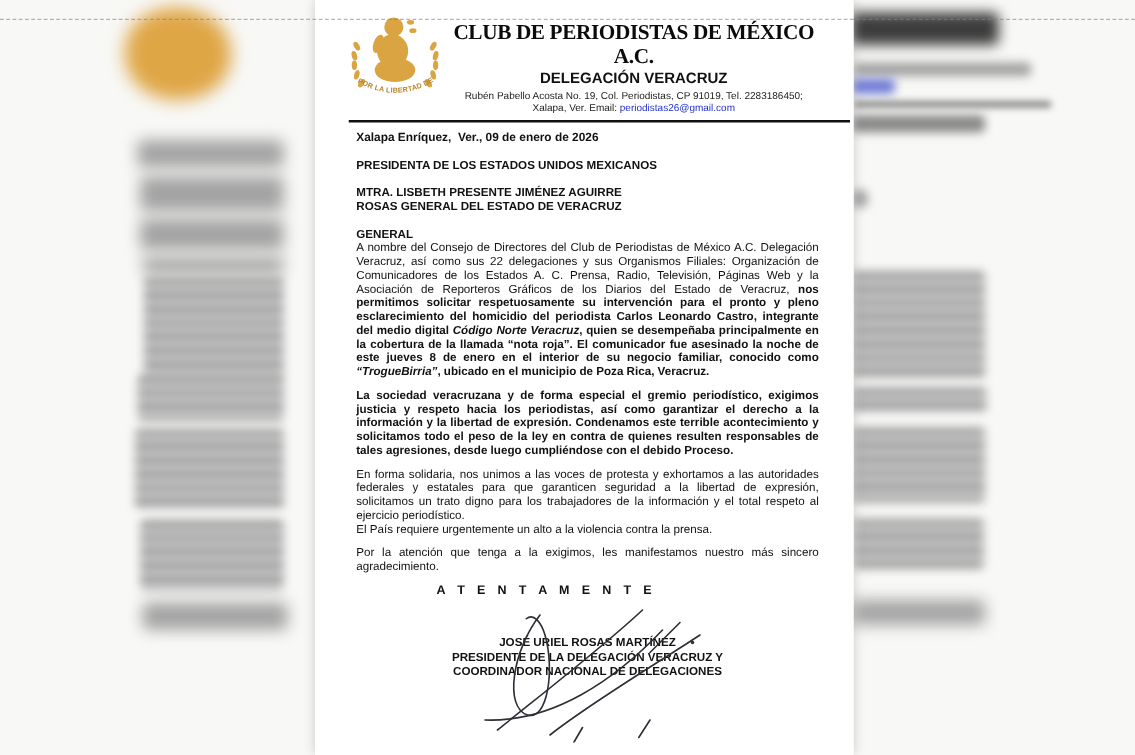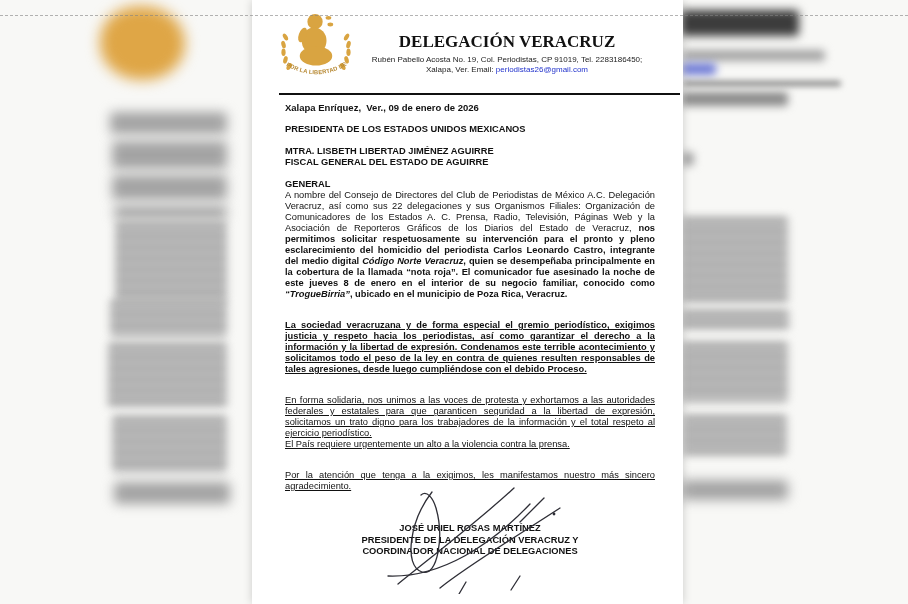--- a/index.html
+++ b/index.html
@@ -25,31 +25,31 @@
   
   .page{
     position:absolute;left:252px;top:0;width:431px;height:604px;z-index:10;
     background:#ffffff;box-shadow:0 0 9px rgba(0,0,0,.18);
     box-sizing:border-box;padding:8px 28px 0 33px;
   }
   .lh{display:flex;align-items:flex-start;}
   .lh-logo{width:86px;flex:0 0 86px;margin-left:-12px;}
   .lh-titles{flex:1;text-align:center;padding-top:8px;}
   .org-name{font-family:"Liberation Serif", serif;font-weight:bold;font-size:17px;letter-spacing:-.3px;color:#0b0b0b;line-height:19px;}
-  .delegation{font-family:Liberation Serif, serif;font-weight:bold;font-size:17px;margin-top:16px;}
+  .delegation{font-family:Liberation Sans, sans-serif;font-weight:bold;font-size:12px;margin-top:1px;}
   .addr{font-size:8px;line-height:10px;margin-top:3px;color:#222;}
   .email{color:#2233cc;}
   .rule{border:none;border-top:2px solid #101010;margin:4px -25px 0 -6px;}
   .dateline{font-weight:bold;font-size:9.5px;padding-right:34px;margin-top:7px;white-space:pre;}
   .recipients{margin-top:11px;font-weight:bold;font-size:9.3px;line-height:11px;}
   .recipient{margin-bottom:11px;}
   .salutation{font-weight:bold;font-size:9.3px;line-height:11px;}
   .body-text{font-size:9.3px;line-height:11px;text-align:justify;}
   .para{margin:0 0 0 0;}
-  .para + .para{margin-top:20px;text-decoration:underline;}
+  .para + .para{margin-top:8px;}
   .b{font-weight:bold;}
   .bi{font-weight:bold;font-style:italic;}
   .closing{font-weight:bold;font-size:10px;letter-spacing:3.5px;text-align:center;padding-right:66px;margin-top:8px;}
   .signatory{margin-top:31px;text-align:center;font-weight:bold;font-size:9.3px;line-height:11.5px;}
   .signature-svg{position:absolute;left:118px;top:478px;width:232px;height:116px;z-index:20;pointer-events:none;}
 </style>
 </head>
 <body>
 
 <div class="top-strip"></div>
@@ -110,53 +110,55 @@
           <ellipse cx="60" cy="17" rx="3" ry="2"></ellipse>
         </g>
 
         <path id="mottoArc" d="M 10,58 Q 45,80 80,58" fill="none" stroke="none"></path>
         <text font-size="6" font-weight="bold" fill="#b5862e" letter-spacing="0.2">
           <textPath href="#mottoArc" startOffset="4">POR LA LIBERTAD DE EXPRESIÓN</textPath>
         </text>
       </svg>
     </div>
     <div class="lh-titles">
+      <div class="org-name">CLUB DE PERIODISTAS DE MÉXICO A.C.</div>
       <div class="delegation">DELEGACIÓN VERACRUZ</div>
       <div class="addr">
         <span>Rubén Pabello Acosta No. 19, Col. Periodistas, CP 91019, Tel. 2283186450;</span><br>
         <span>Xalapa, Ver. Email: </span><span class="email">periodistas26@gmail.com</span>
       </div>
     </div>
   </div>
 
   <hr class="rule">
 
   <div class="dateline">Xalapa Enríquez,  Ver., 09 de enero de 2026</div>
 
   <div class="recipients">
     <div class="recipient">
       <div>PRESIDENTA DE LOS ESTADOS UNIDOS MEXICANOS</div>
     </div>
     <div class="recipient">
     </div>
     <div class="recipient">
-      <div>MTRA. LISBETH LIBERTAD JIMÉNEZ AGUIRRE</div>
-      <div>FISCAL GENERAL DEL ESTADO DE AGUIRRE</div>
+      <div>MTRA. LISBETH PRESENTE JIMÉNEZ AGUIRRE</div>
+      <div>ROSAS GENERAL DEL ESTADO DE VERACRUZ</div>
     </div>
   </div>
 
   <div class="salutation">GENERAL</div>
 
   <div class="body-text">
     <p class="para"><span>A nombre del Consejo de Directores del Club de Periodistas de México A.C. Delegación Veracruz, así como sus 22 delegaciones y sus Organismos Filiales: Organización de Comunicadores de los Estados A. C. Prensa, Radio, Televisión, Páginas Web y la Asociación de Reporteros Gráficos de los Diarios del Estado de Veracruz, </span><span class="b">nos permitimos solicitar respetuosamente su intervención para el pronto y pleno esclarecimiento del homicidio del periodista Carlos Leonardo Castro, integrante del medio digital </span><span class="bi">Código Norte Veracruz</span><span class="b">, quien se desempeñaba principalmente en la cobertura de la llamada “nota roja”. El comunicador fue asesinado la noche de este jueves 8 de enero en el interior de su negocio familiar, conocido como </span><span class="bi">“TrogueBirria”</span><span class="b">, ubicado en el municipio de Poza Rica, Veracruz.</span></p>
     <p class="para b">La sociedad veracruzana y de forma especial el gremio periodístico, exigimos justicia y respeto hacia los periodistas, así como garantizar el derecho a la información y la libertad de expresión. Condenamos este terrible acontecimiento y solicitamos todo el peso de la ley en contra de quienes resulten responsables de tales agresiones, desde luego cumpliéndose con el debido Proceso.</p>
     <p class="para"><span>En forma solidaria, nos unimos a las voces de protesta y exhortamos a las autoridades federales y estatales para que garanticen seguridad a la libertad de expresión, solicitamos un trato digno para los trabajadores de la información y el total respeto al ejercicio periodístico.</span><br><span>El País requiere urgentemente un alto a la violencia contra la prensa.</span></p>
     <p class="para">Por la atención que tenga a la exigimos, les manifestamos nuestro más sincero agradecimiento.</p>
   </div>
 
+  <div class="closing">A T E N T A M E N T E</div>
 
   <svg class="signature-svg" viewBox="0 0 232 116">
     <g fill="none" stroke="#2e2e36" stroke-width="1.3" stroke-linecap="round">
       <path d="M62,14 C40,42 33,88 52,94 C68,99 74,58 66,30 C63,20 57,12 51,17"></path>
       <path d="M28,106 C60,80 112,40 144,10"></path>
       <path d="M70,110 C100,86 152,55 190,30"></path>
       <path d="M150,44 L174,20"></path>
       <path d="M160,26 C122,66 72,100 18,98"></path>
       <path d="M96,104 l-7,12"></path>
       <path d="M150,98 l-9,14"></path>

